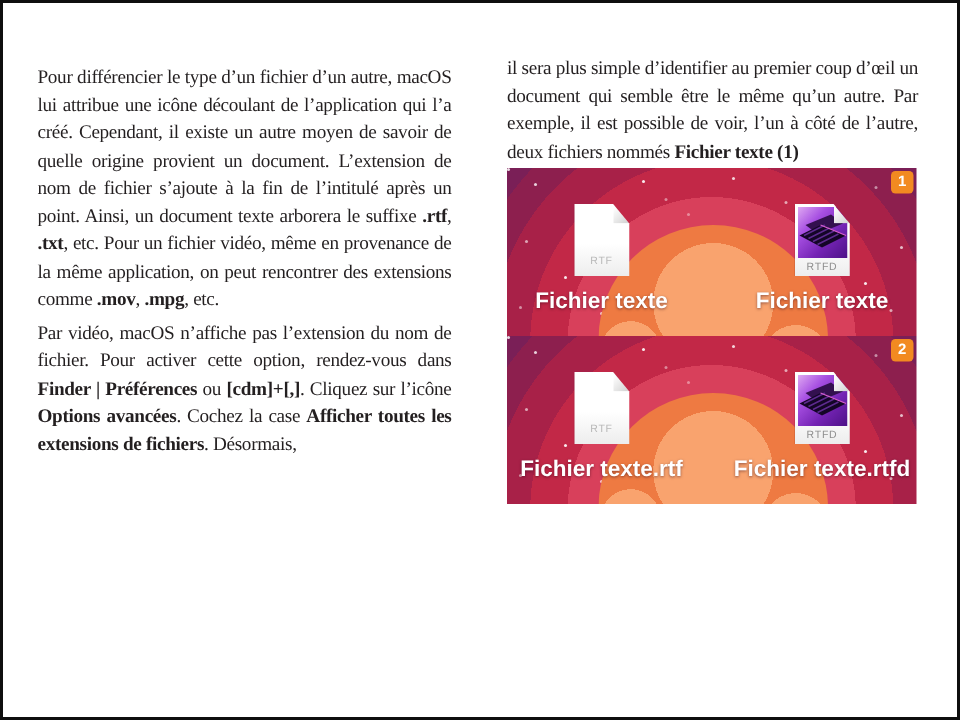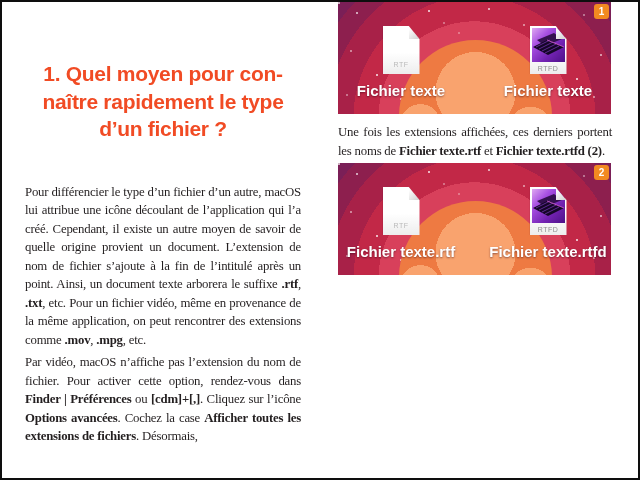--- a/index.html
+++ b/index.html
@@ -85,30 +85,26 @@
       <stop offset="0.3" stop-color="#a750e2"></stop>
       <stop offset="0.65" stop-color="#7423b4"></stop>
       <stop offset="1" stop-color="#4d1187"></stop>
     </linearGradient>
   </defs>
 </svg>
 
 <div class="sheet">
 
   <div class="col left">
-    <h1 class="title">
-      <span>1. Quel moyen pour con-</span>
-      <span>naître rapidement le type</span>
-      <span>d’un fichier ?</span>
-    </h1>
     <p class="body p1"><span>Pour différencier le type d’un fichier d’un autre, macOS lui attribue une icône découlant de l’applica­tion qui l’a créé. Cependant, il existe un autre moyen de savoir de quelle origine provient un doc­ument. L’extension de nom de fichier s’ajoute à la fin de l’intitulé après un point. Ainsi, un document texte arborera le suffixe </span><b>.rtf</b><span>, </span><b>.txt</b><span>, etc. Pour un fichi­er vidéo, même en provenance de la même applica­tion, on peut rencontrer des extensions comme </span><b>.mov</b><span>, </span><b>.mpg</b><span>, etc.</span></p>
     <p class="body p2"><span>Par vidéo, macOS n’affiche pas l’extension du nom de fichier. Pour activer cette option, rendez-vous dans </span><b>Finder | Préférences</b><span> ou </span><b>[cdm]+[,]</b><span>. Cliquez sur l’icône </span><b>Options avancées</b><span>. Cochez la case </span><b>Af­ficher toutes les extensions de fichiers</b><span>. Désormais,</span></p>
   </div>
 
   <div class="col right">
+    <p class="body first"><span>il sera plus simple d’identifier au premier coup d’œil un document qui semble être le même qu’un autre. Par exemple, il est possible de voir, l’un à côté de l’autre, deux fichiers nommés </span><b>Fichier texte (1)</b></p>
 
     <div class="figure">
       <div class="stars"></div>
       <div class="planet"></div>
       <div class="file pos-left">
         <div class="doc rtf">
           <div class="fold"></div>
           <div class="ext">RTF</div>
         </div>
         <div class="flabel">Fichier texte</div>
@@ -125,21 +121,20 @@
             </svg>
           </div>
           <div class="fold"></div>
           <div class="ext">RTFD</div>
         </div>
         <div class="flabel">Fichier texte</div>
       </div>
       <div class="badge">1</div>
     </div>
 
-    <p class="body mid"><span>Une fois les extensions affichées, ces derniers por­tent les noms de </span><b>Fichier texte.rtf</b><span> et </span><b>Fichier texte.rtfd (2)</b><span>.</span></p>
 
     <div class="figure">
       <div class="stars"></div>
       <div class="planet"></div>
       <div class="file pos-left">
         <div class="doc rtf">
           <div class="fold"></div>
           <div class="ext">RTF</div>
         </div>
         <div class="flabel">Fichier texte.rtf</div>

